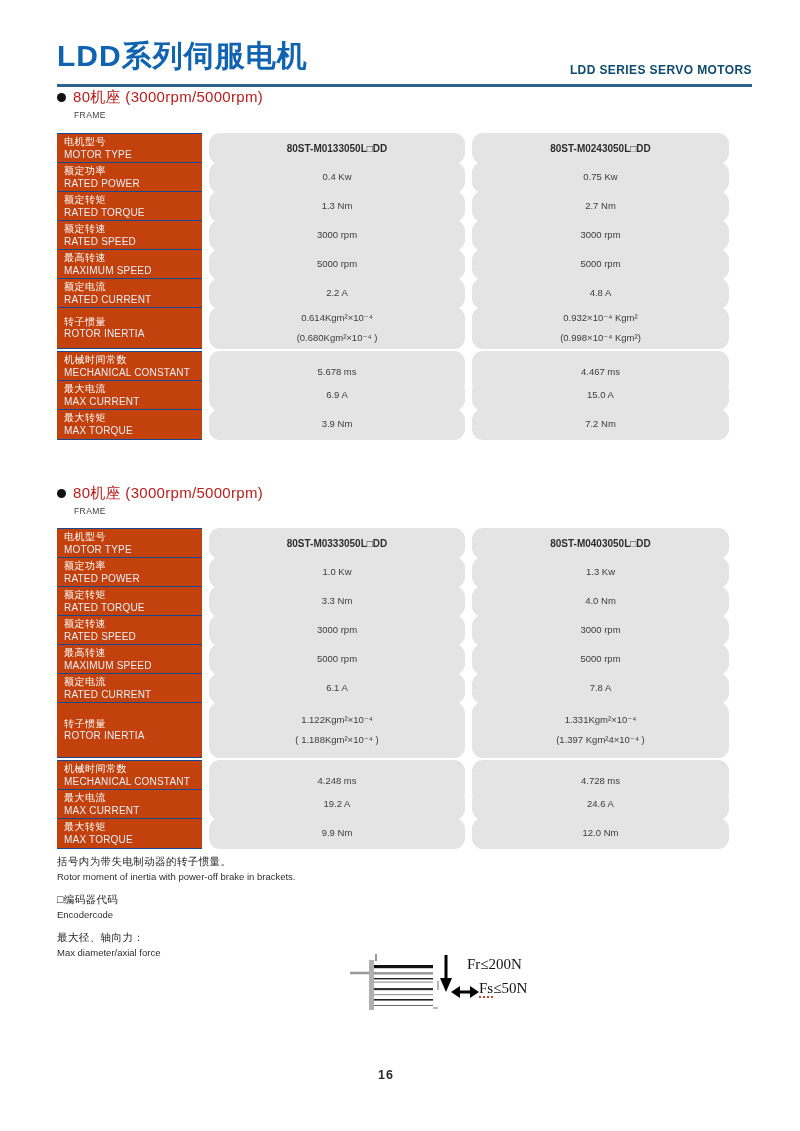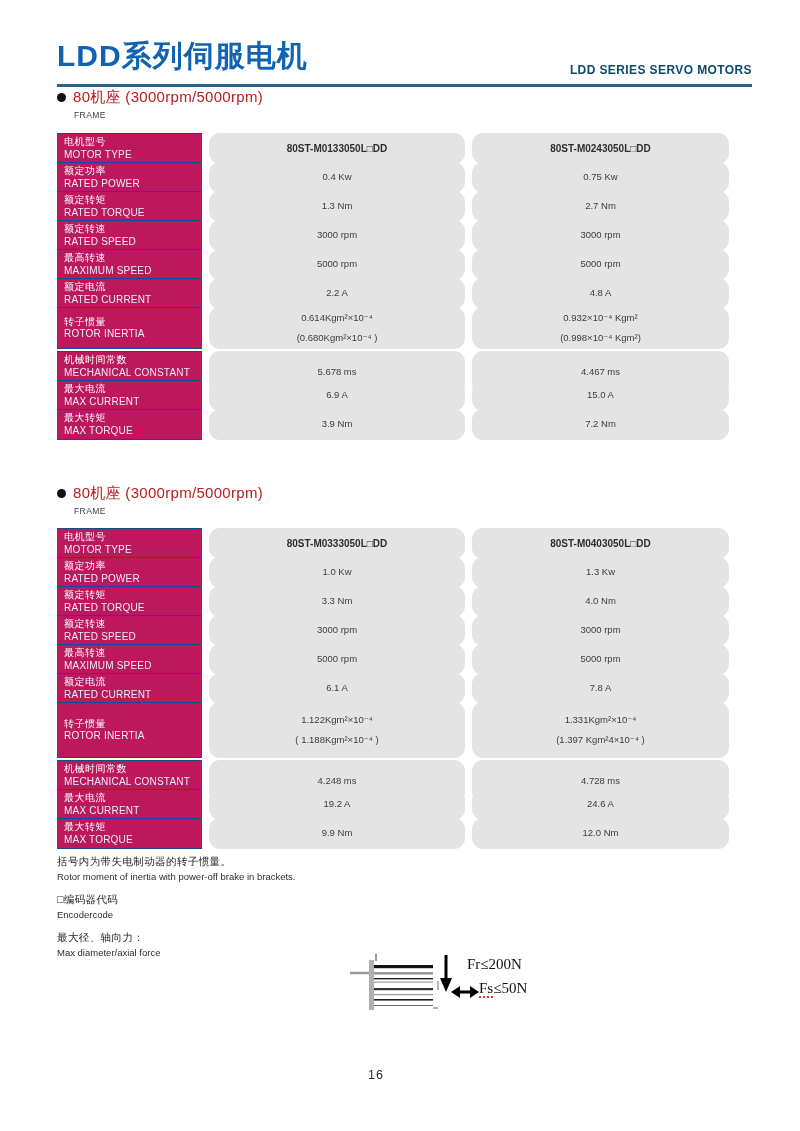--- a/index.html
+++ b/index.html
@@ -25,21 +25,21 @@
   .bullet { width:9px; height:9px; border-radius:50%; background:#111; flex:0 0 auto; }
   .sec-title { font-size:15px; color:#b91c1c; letter-spacing:0.3px; }
   .sec-sub { font-size:8.5px; color:#3d3d3d; letter-spacing:0.4px; margin:3px 0 0 17px; }
 
   
   .mtable { position:absolute; left:57px; width:672px; display:flex; flex-direction:column; gap:2px; }
   .trow { display:grid; grid-template-columns:145px 256px 257px; column-gap:7px; height:27px; }
   .trow.tall1 { height:42px; }
   .trow.tall2 { height:56px; }
   .lbl {
-    background:#be185d; color:#fff; padding:2px 6px 2px 7px;
+    background:#c2410c; color:#fff; padding:2px 6px 2px 7px;
     display:flex; flex-direction:column; justify-content:center;
     border-top:1px solid #134a92; border-bottom:1px solid #134a92;
   }
   .lbl .zh { font-size:10px; line-height:1.25; letter-spacing:0.5px; }
   .lbl .en { font-size:10px; line-height:1.2; letter-spacing:0.2px; color:#e8eef8; }
   .cell {
     background:#e4e4e5; display:flex; flex-direction:column;
     align-items:center; justify-content:center; gap:9px;
     font-size:9.5px; color:#3c3c3c; text-align:center; line-height:1.1;border-radius:11px;
   }
@@ -58,22 +58,22 @@
     font-family:"Liberation Serif","DejaVu Serif",serif; font-size:15px; color:#111;
   }
   .fs-label {
     position:absolute; left:479px; top:980px;
     font-family:"Liberation Serif","DejaVu Serif",serif; font-size:15px; color:#111;
   }
   .fs-label .fs { border-bottom:2px dotted #d04438; }
 
   
   .pageno {
-    position:absolute; left:56px; top:1068px; width:640px; text-align:center;
-    font-size:12.5px; font-weight:normal; color:#2b2b2b; letter-spacing:1px;
+    position:absolute; left:66px; top:1068px; width:640px; text-align:center;
+    font-size:12.5px; font-weight:bold; color:#2b2b2b; letter-spacing:1px;
   }
 
   
   .watermark {
     position:absolute; right:8px; top:1076px;
     font-size:31px; font-weight:bold; color:#e2403a; letter-spacing:3px;
     line-height:1.2; white-space:nowrap;
   }
   .watermark sup { font-size:15px; line-height:1; position:relative; top:-13px; margin:0 -1px; letter-spacing:0; }
 </style>

